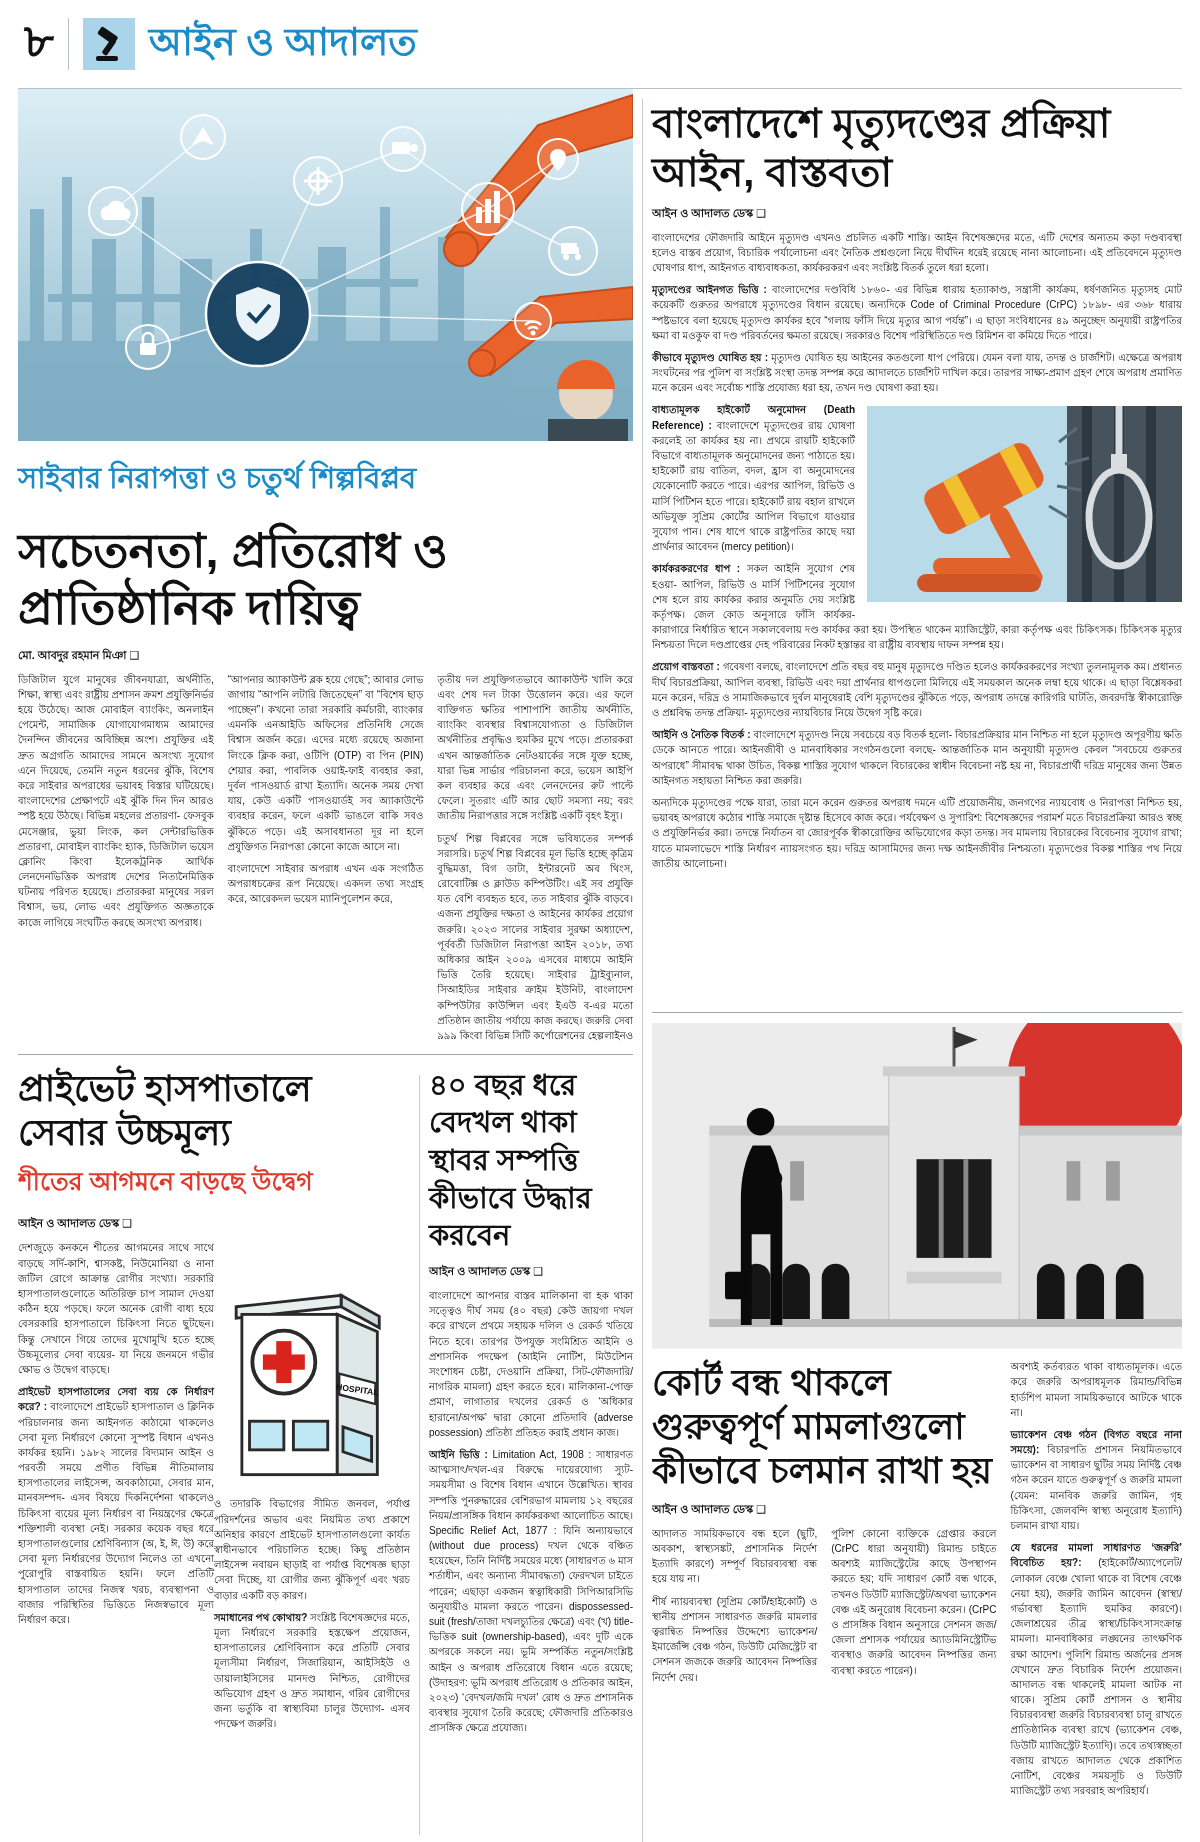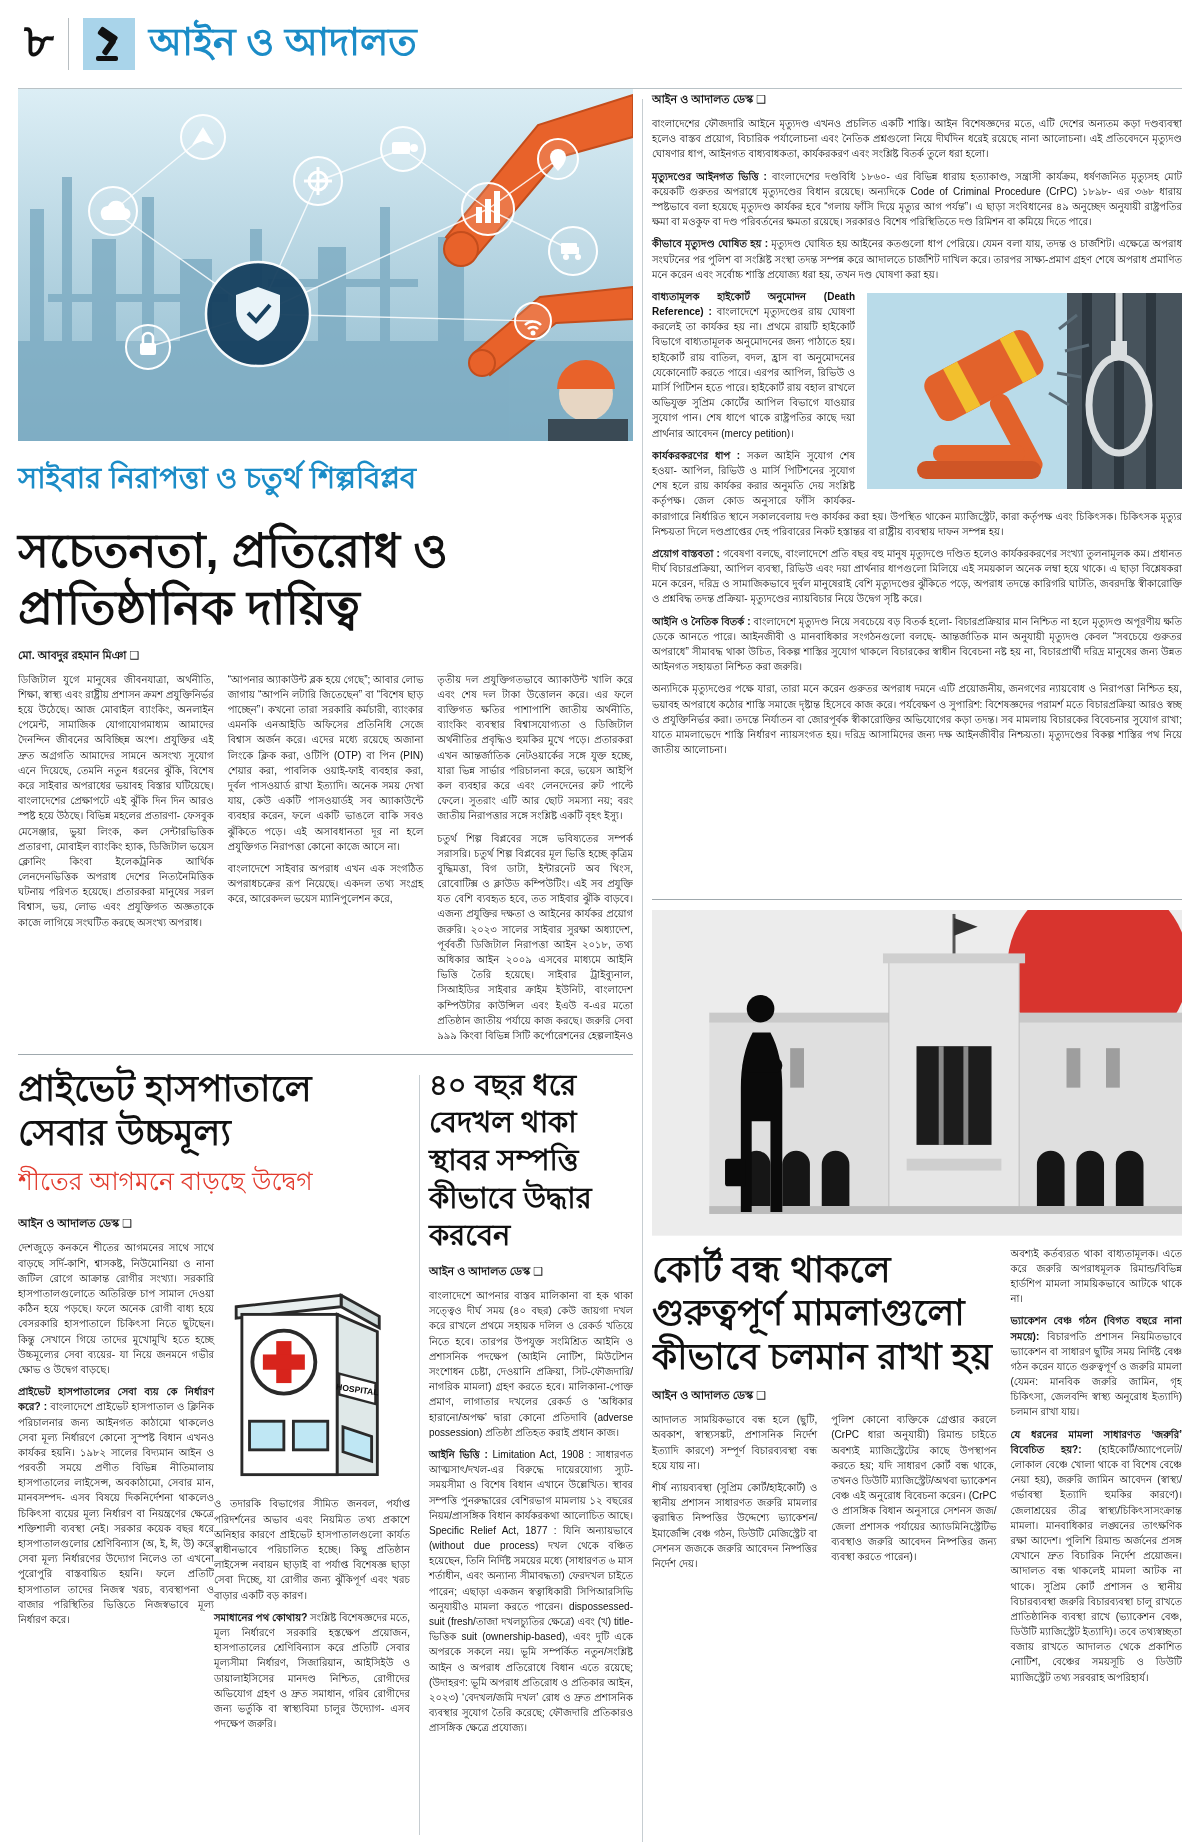--- a/index.html
+++ b/index.html
@@ -23,21 +23,21 @@
   .photo{display:block;width:100%;}
   
   .kicker{font-size:29px;font-weight:800;color:#1b8cc7;margin:14px 0 4px;}
   .headline-xl{font-size:47px;line-height:1.22;font-weight:700;margin:18px 0 10px;}
   .headline-lg{font-size:40px;line-height:1.22;font-weight:700;margin:10px 0 8px;}
   .headline-md{font-size:36px;line-height:1.22;font-weight:700;margin:2px 0 8px;}
   .headline-sm{font-size:29px;line-height:1.3;font-weight:700;margin:2px 0 8px;}
   .byline{font-size:11px;font-weight:800;margin:2px 0 6px;}
   .para{font-size:10px;line-height:1.52;text-align:justify;margin:0 0 7px;}
   .para b{font-weight:800;}
-  .redhead{font-size:25px;font-weight:400;color:#e23b2e;margin:2px 0 10px;}
+  .redhead{font-size:25px;font-weight:700;color:#e23b2e;margin:2px 0 10px;}
   .rule{border:0;border-top:1px solid #9fa8ad;margin:10px 0;}
   
   .cols3{display:flex;gap:14px;height:372px;overflow:hidden;}
   .cols3 .tcol{flex:1;min-width:0;}
   
   .bottom-row{display:flex;height:770px;overflow:hidden;}
   .hospital{width:392px;flex:none;}
   .hcols{display:flex;gap:0;height:540px;overflow:hidden;}
   .hcols .tcol{flex:1;min-width:0;}
   .hospital-art{width:100%;height:248px;display:block;margin-bottom:8px;}
@@ -239,20 +239,21 @@
             </div>
         </section>
       </div>
     </div>
 
     <div class="vsep"></div>
 
     <div class="col-right">
 
       <section>
+        <h2 class="headline-lg">বাংলাদেশে মৃত্যুদণ্ডের প্রক্রিয়া আইন, বাস্তবতা</h2>
         <div class="byline">আইন ও আদালত ডেস্ক ❑</div>
         <div>
             <p class="para">বাংলাদেশের ফৌজদারি আইনে মৃত্যুদণ্ড এখনও প্রচলিত একটি শাস্তি। আইন বিশেষজ্ঞদের মতে, এটি দেশের অন্যতম কড়া দণ্ডব্যবস্থা হলেও বাস্তব প্রয়োগ, বিচারিক পর্যালোচনা এবং নৈতিক প্রশ্নগুলো নিয়ে দীর্ঘদিন ধরেই রয়েছে নানা আলোচনা। এই প্রতিবেদনে মৃত্যুদণ্ড ঘোষণার ধাপ, আইনগত বাধ্যবাধকতা, কার্যকরকরণ এবং সংশ্লিষ্ট বিতর্ক তুলে ধরা হলো।</p>
             <p class="para"><b>মৃত্যুদণ্ডের আইনগত ভিত্তি : </b>বাংলাদেশের দণ্ডবিধি ১৮৬০- এর বিভিন্ন ধারায় হত্যাকাণ্ড, সন্ত্রাসী কার্যক্রম, ধর্ষণজনিত মৃত্যুসহ মোট কয়েকটি গুরুতর অপরাধে মৃত্যুদণ্ডের বিধান রয়েছে। অন্যদিকে Code of Criminal Procedure (CrPC) ১৮৯৮- এর ৩৬৮ ধারায় স্পষ্টভাবে বলা হয়েছে মৃত্যুদণ্ড কার্যকর হবে “গলায় ফাঁসি দিয়ে মৃত্যুর আগ পর্যন্ত”। এ ছাড়া সংবিধানের ৪৯ অনুচ্ছেদ অনুযায়ী রাষ্ট্রপতির ক্ষমা বা মওকুফ বা দণ্ড পরিবর্তনের ক্ষমতা রয়েছে। সরকারও বিশেষ পরিস্থিতিতে দণ্ড রিমিশন বা কমিয়ে দিতে পারে।</p>
             <p class="para"><b>কীভাবে মৃত্যুদণ্ড ঘোষিত হয় : </b>মৃত্যুদণ্ড ঘোষিত হয় আইনের কতগুলো ধাপ পেরিয়ে। যেমন বলা যায়, তদন্ত ও চার্জশিট। এক্ষেত্রে অপরাধ সংঘটনের পর পুলিশ বা সংশ্লিষ্ট সংস্থা তদন্ত সম্পন্ন করে আদালতে চার্জশিট দাখিল করে। তারপর সাক্ষ্য-প্রমাণ গ্রহণ শেষে অপরাধ প্রমাণিত মনে করেন এবং সর্বোচ্চ শাস্তি প্রযোজ্য ধরা হয়, তখন দণ্ড ঘোষণা করা হয়।</p>
           </div>
         <div class="death-flow">
           <figure class="gavel-fig">
             <svg class="photo" viewBox="0 0 315 196">
               <rect width="315" height="196" fill="#b9dbe9"></rect>

